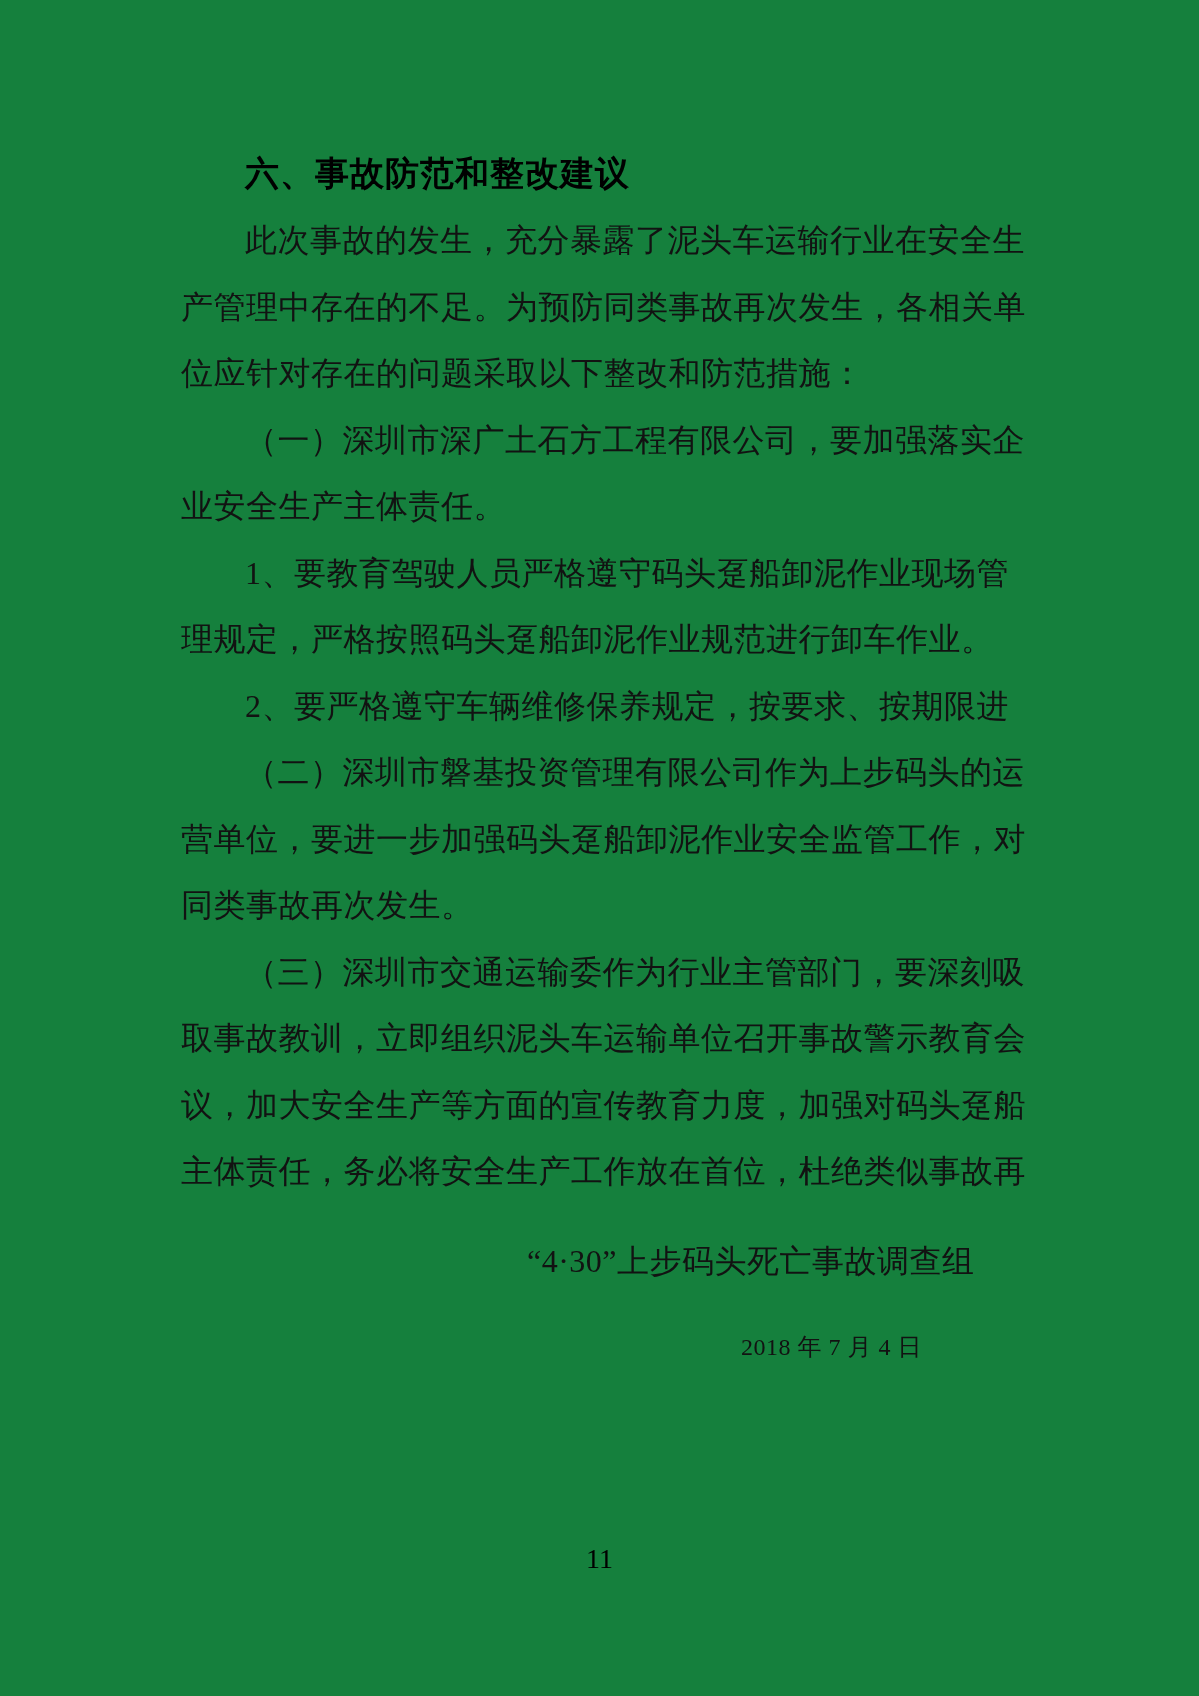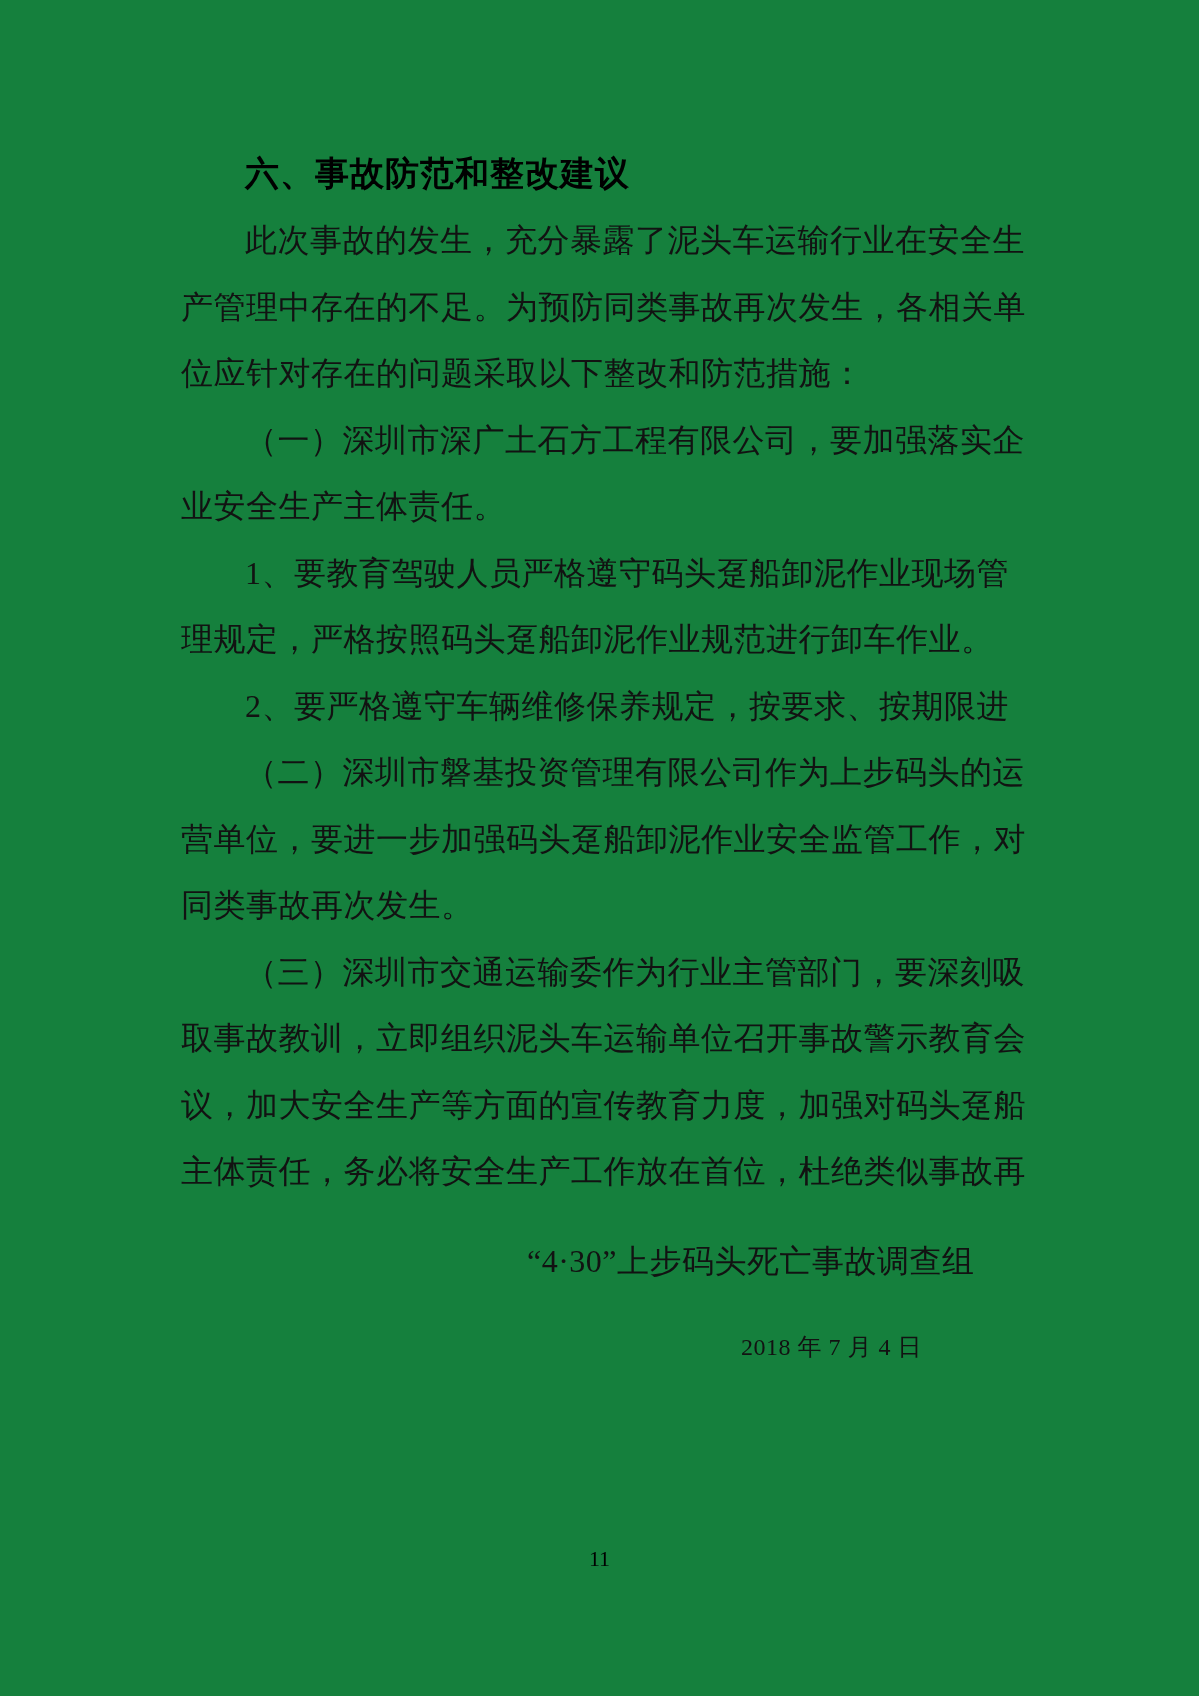--- a/index.html
+++ b/index.html
@@ -54,21 +54,21 @@
     line-height: 50px;
     letter-spacing: 0.5px;
     white-space: nowrap;
   }
   .page-number {
     position: absolute;
     top: 1545px;
     left: 0;
     width: 100%;
     text-align: center;
-    font-size: 22px;
+    font-size: 28px;
     line-height: 28px;
     color: #000;
   }
 </style>
 </head>
 <body>
 
 <div class="page">
   <div class="content">
     <h1 class="heading">六、事故防范和整改建议</h1>

